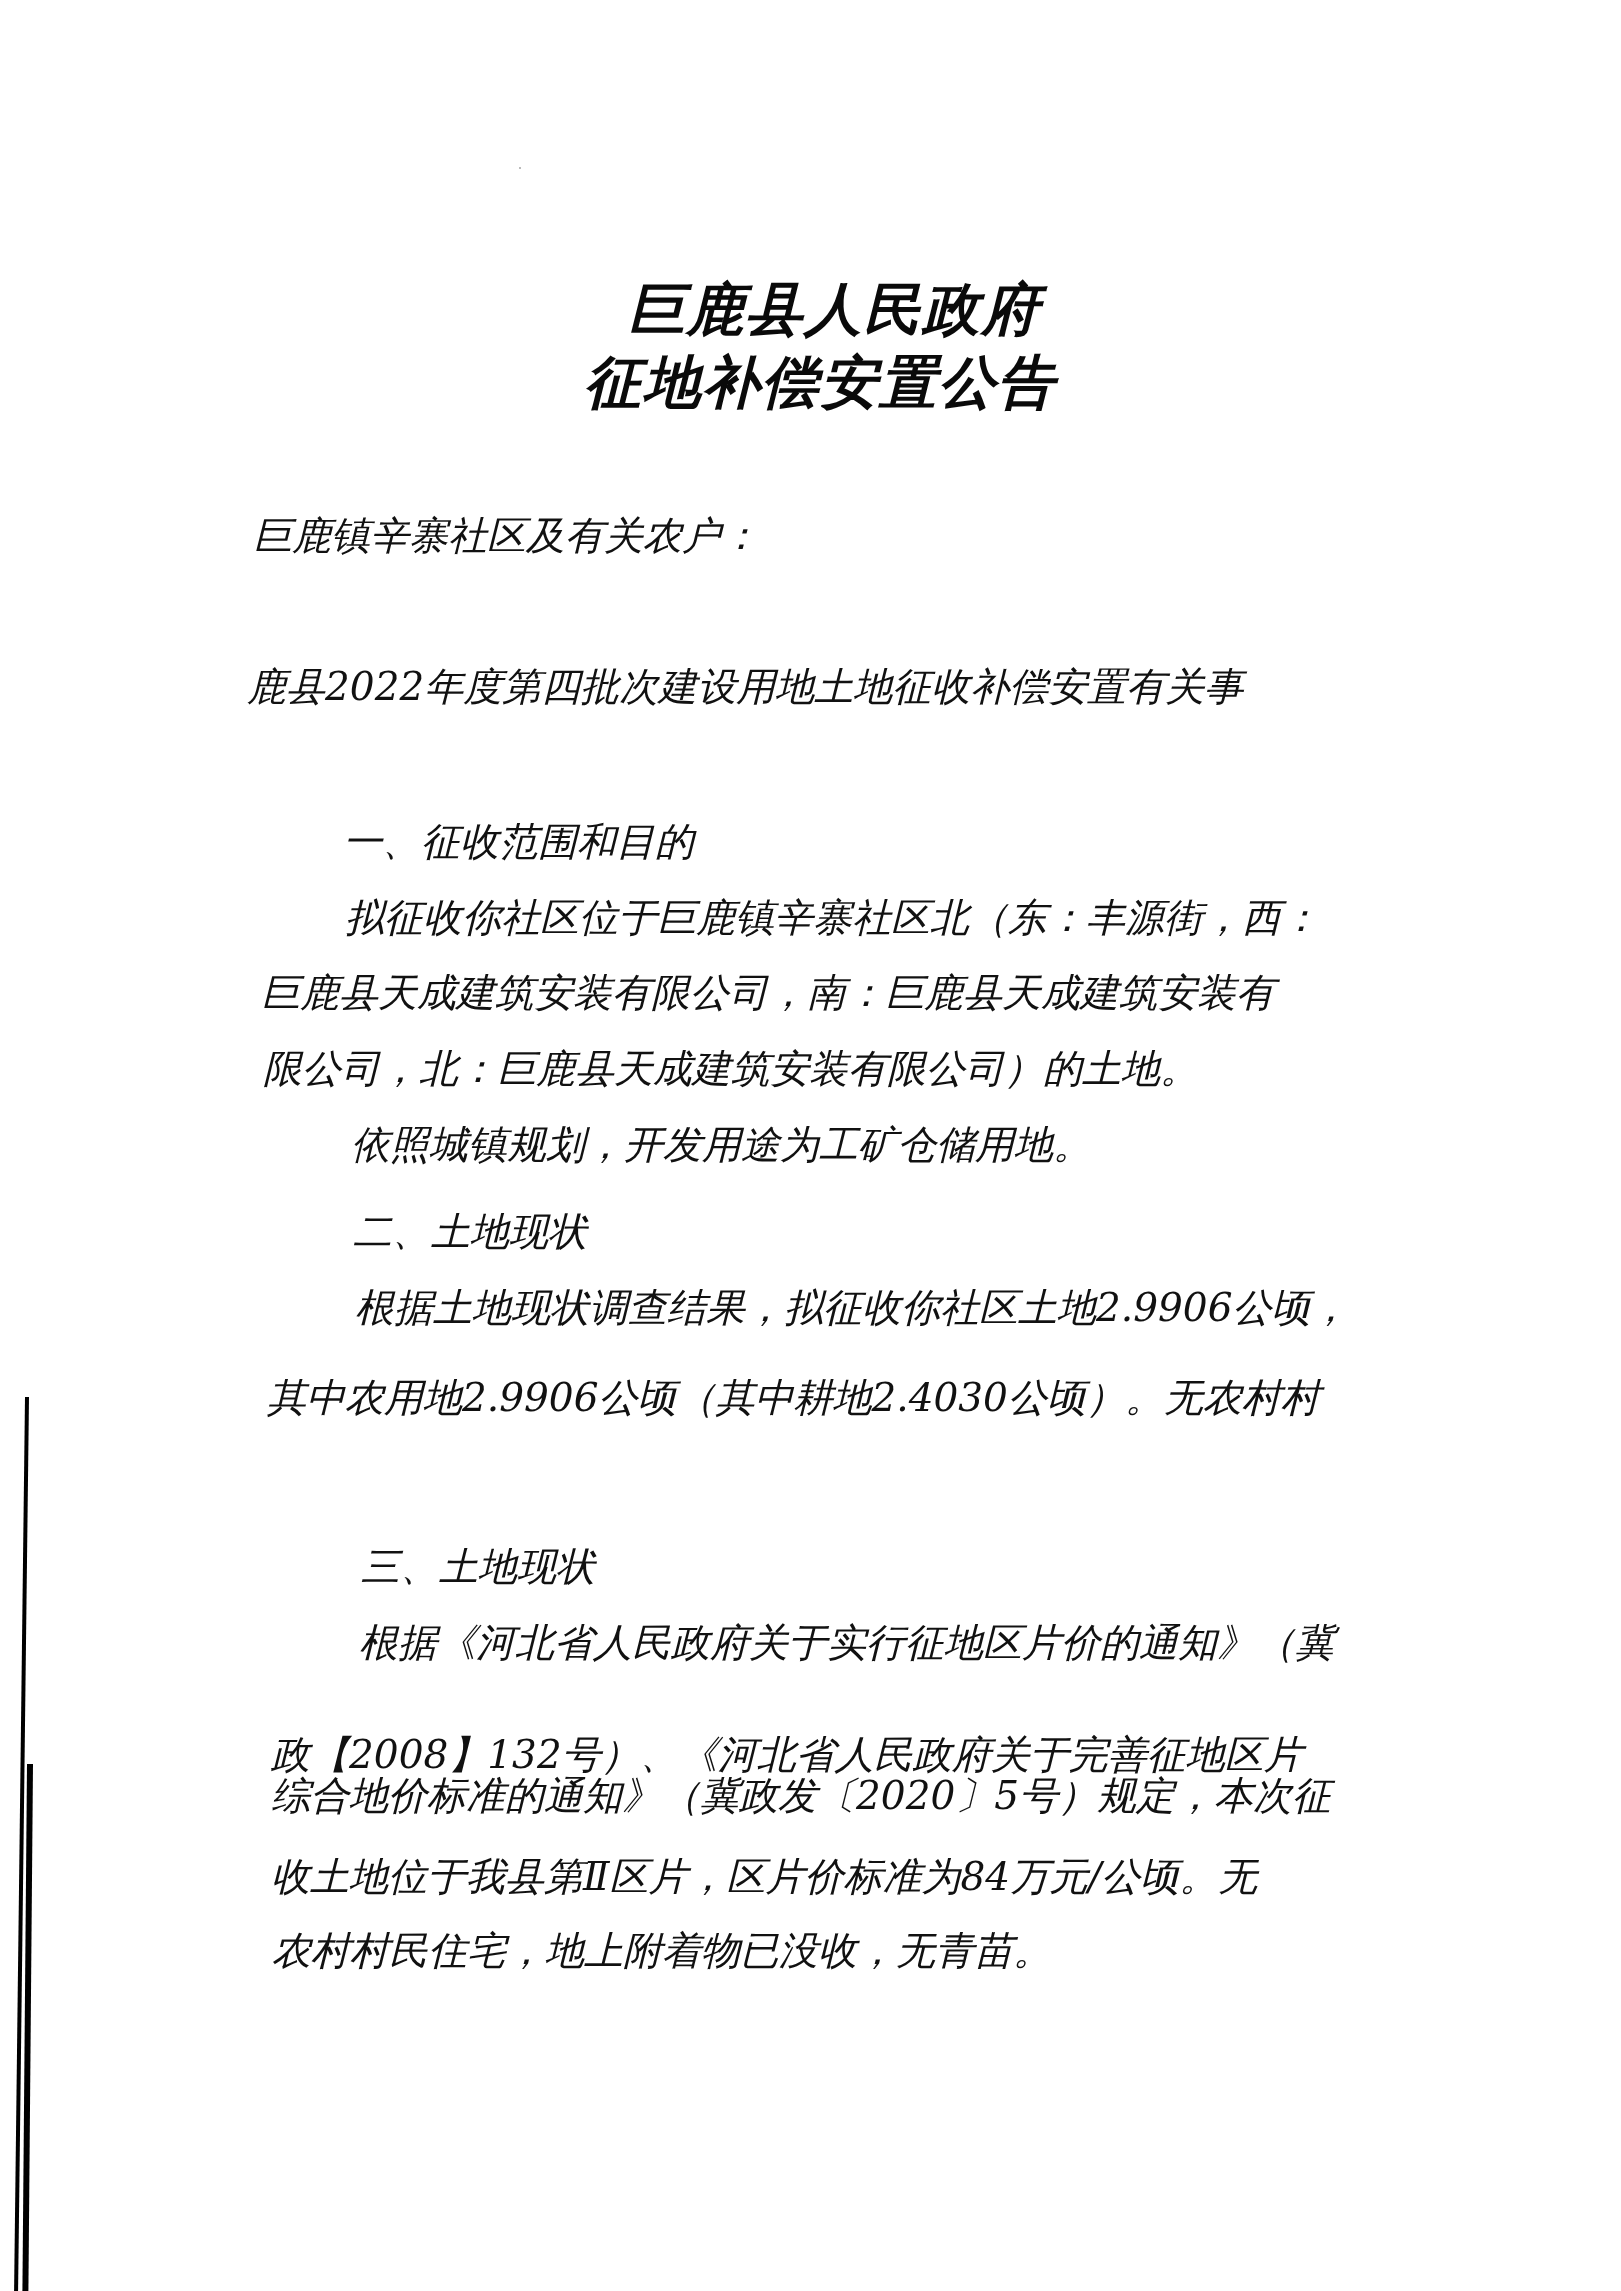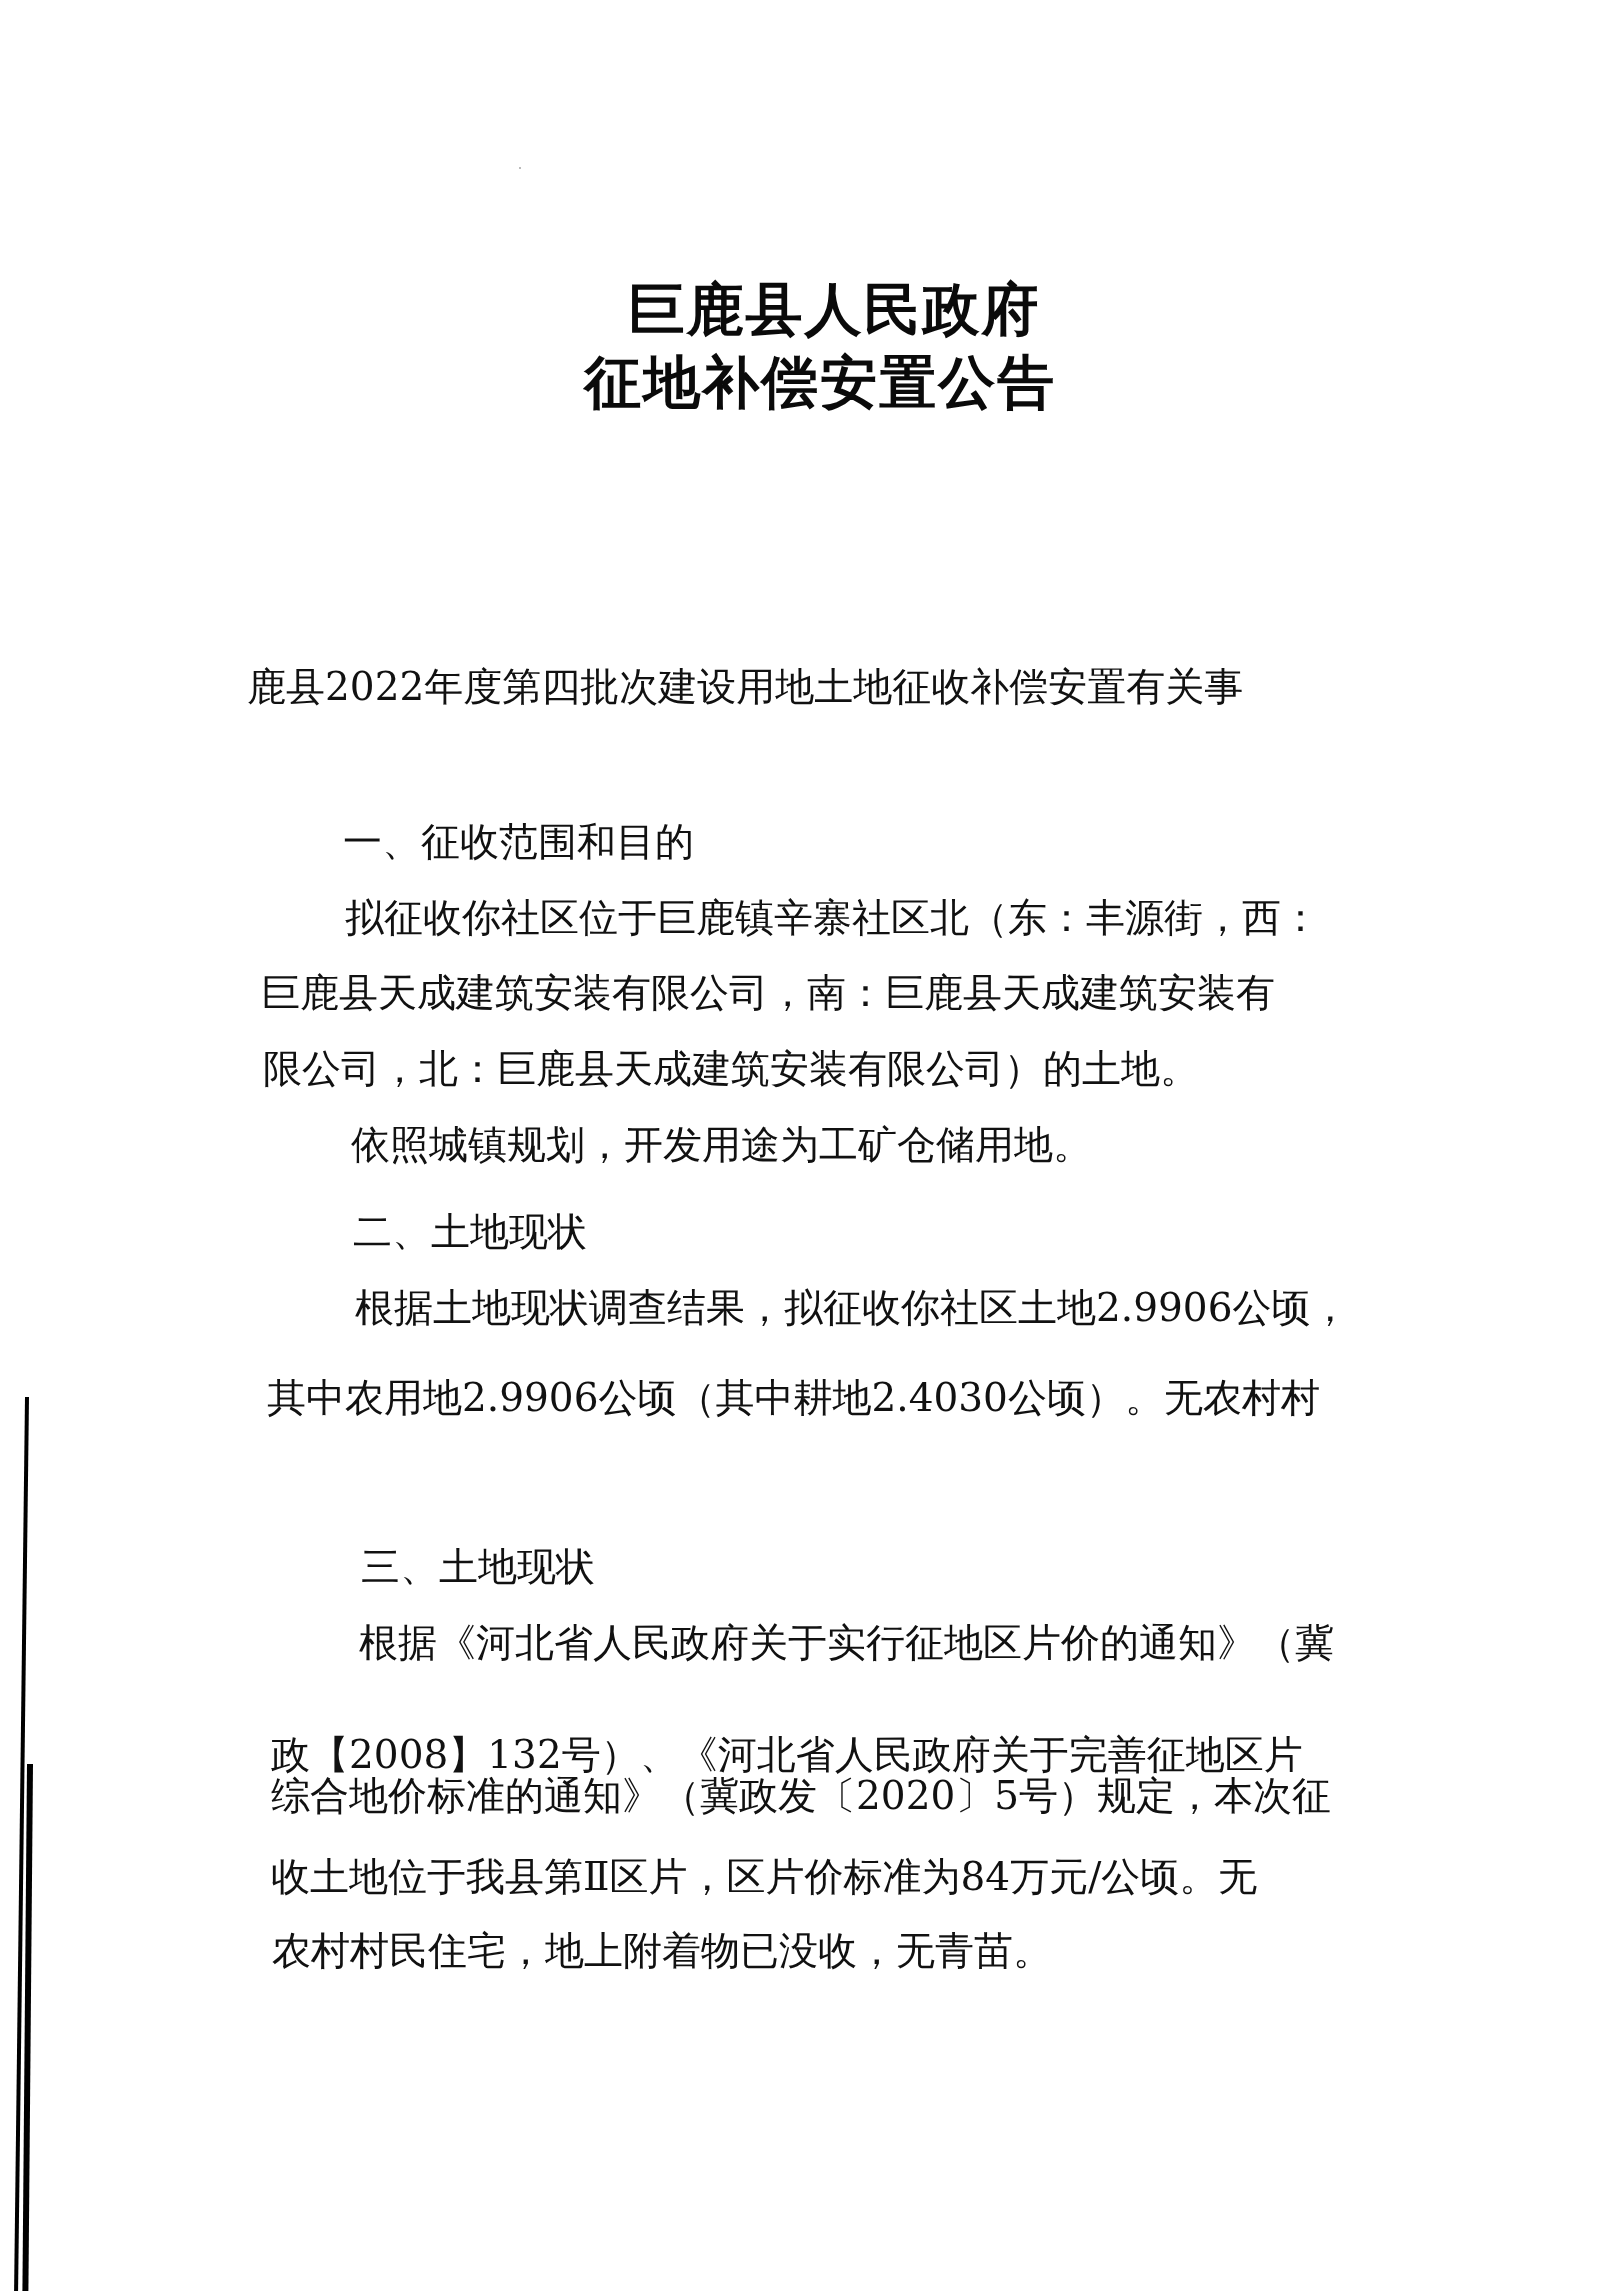--- a/index.html
+++ b/index.html
@@ -14,20 +14,21 @@
       overflow: hidden;
       font-family: "DejaVu Serif", "Liberation Serif", serif;
       color: #111111;
     }
     .page {
       position: absolute;
       left: 0; top: 0;
       width: 1621px;
       height: 2068px;
       background: #ffffff;
+      font-style: italic;
     }
     .title {
       position: absolute;
       left: 0;
       width: 1621px;
       text-align: center;
       font-family: "DejaVu Sans", "Liberation Sans", sans-serif;
       font-weight: bold;
       font-size: 57px;
       letter-spacing: 2px;
@@ -83,20 +84,21 @@
 </head>
 <body>
 
 <div class="page">
 
   <div class="speck"></div>
 
   <div class="title l1">巨鹿县人民政府</div>
   <div class="title l2">征地补偿安置公告</div>
 
+  <div class="line" style="top:508px; left:253px;">巨鹿镇辛寨社区及有关农户：</div>
 
   <div class="line" style="top:659px; left:238px; width:1166px;margin-left:9px;">鹿县2022年度第四批次建设用地土地征收补偿安置有关事</div>
 
   <div class="line" style="top:814px; left:343px;">一、征收范围和目的</div>
   <div class="line" style="top:890px; left:345px;">拟征收你社区位于巨鹿镇辛寨社区北（东：丰源街，西：</div>
   <div class="line" style="top:965px; left:261px;">巨鹿县天成建筑安装有限公司，南：巨鹿县天成建筑安装有</div>
   <div class="line" style="top:1041px; left:263px;">限公司，北：巨鹿县天成建筑安装有限公司）的土地。</div>
   <div class="line" style="top:1117px; left:351px;">依照城镇规划，开发用途为工矿仓储用地。</div>
 
   <div class="line" style="top:1204px; left:353px;">二、土地现状</div>

